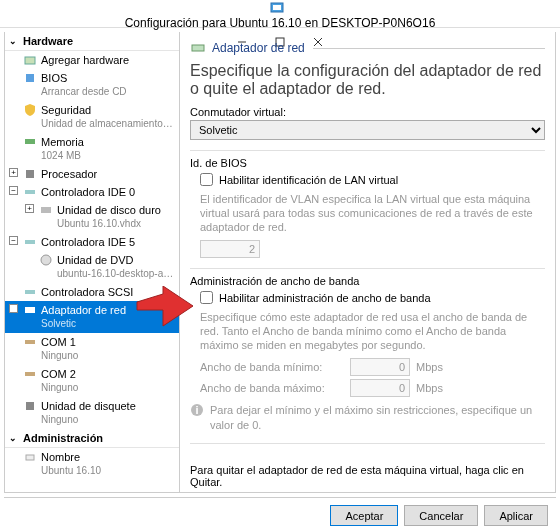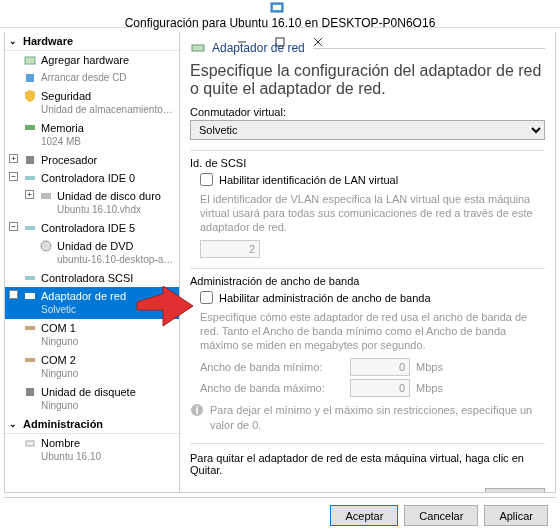--- a/index.html
+++ b/index.html
@@ -39,21 +39,21 @@
 .chk { display: flex; align-items: center; margin: 4px 0 4px 10px; }
 .chk input { margin-right: 6px; }
 .disabled-text { color: #999; margin: 6px 0 6px 10px; line-height: 14px; }
 .numrow { display: flex; align-items: center; margin: 3px 0 3px 10px; }
 .numrow .nlbl { width: 150px; color: #999; }
 .numrow input { width: 60px; height: 18px; border: 1px solid #ccc; text-align: right; padding-right: 4px; color: #999; background: #f7f7f7; }
 .numrow .unit { margin-left: 6px; color: #999; }
 .info-row { display: flex; margin-top: 6px; }
 .info-row .iicon { width: 14px; height: 14px; margin-right: 6px; flex-shrink: 0; }
 .info-row .itxt { color: #999; line-height: 15px; }
-.remove-row { margin-top: 10px; border-top: 1px solid #e0e0e0; padding-top: 8px; display: flex; align-items: center; }
+.remove-row { margin-top: 10px; border-top: 1px solid #e0e0e0; padding-top: 20px; display: flex; align-items: center; }
 .remove-row .rtxt { flex: 1; }
 .btn { border: 1px solid #adadad; background: #e1e1e1; padding: 2px 14px; height: 21px; font-size: 11px; }
 .btn.primary { border: 1px solid #0078d7; }
 .dialog-buttons { height: 36px; border-top: 1px solid #ccc; margin: 0 4px; display: flex; align-items: center; justify-content: flex-end; gap: 6px; padding-right: 8px; }
 .arrow-annot { position: absolute; left: 135px; top: 286px; pointer-events: none; z-index: 50; }
 svg.icon-svg { width: 100%; height: 100%; display: block; }
 </style>
 </head>
 <body>
 
@@ -100,20 +100,21 @@
           </svg>
         </span>
       <span class="lbl">Agregar hardware</span>
     </div>
     <div class="tree-item">
       <span class="icn">
           <svg class="icon-svg" viewBox="0 0 14 14">
             <rect x="3" y="3" width="8" height="8" fill="#5aa0e0"></rect>
           </svg>
         </span>
+      <span class="lbl">BIOS</span>
       <span class="sub">Arrancar desde CD</span>
     </div>
     <div class="tree-item">
       <span class="icn">
           <svg class="icon-svg" viewBox="0 0 14 14">
             <path d="M7 1 L12 3 L12 7 Q12 11 7 13 Q2 11 2 7 L2 3 Z" fill="#f0c040"></path>
           </svg>
         </span>
       <span class="lbl">Seguridad</span>
       <span class="sub">Unidad de almacenamiento d...</span>
@@ -245,21 +246,21 @@
       <span class="ptxt">Adaptador de red</span>
       <span class="line"></span>
     </div>
     <div class="desc">Especifique la configuración del adaptador de red o quite el adaptador de red.</div>
     <div class="fld-label">Conmutador virtual:</div>
     <select class="full">
       <option>Solvetic</option>
     </select>
 
     <div class="group">
-      <div class="gtitle">Id. de SCSI</div>
+      <div class="gtitle">Id. de BIOS</div>
       <label class="chk">
         <input type="checkbox" style="">
         <span>Habilitar identificación de LAN virtual</span>
       </label>
       <div class="disabled-text">El identificador de VLAN especifica la LAN virtual que esta máquina virtual usará para todas sus comunicaciones de red a través de este adaptador de red.</div>
       <div class="numrow">
         <input type="text" disabled="" value="2" style="">
       </div>
     </div>
 

